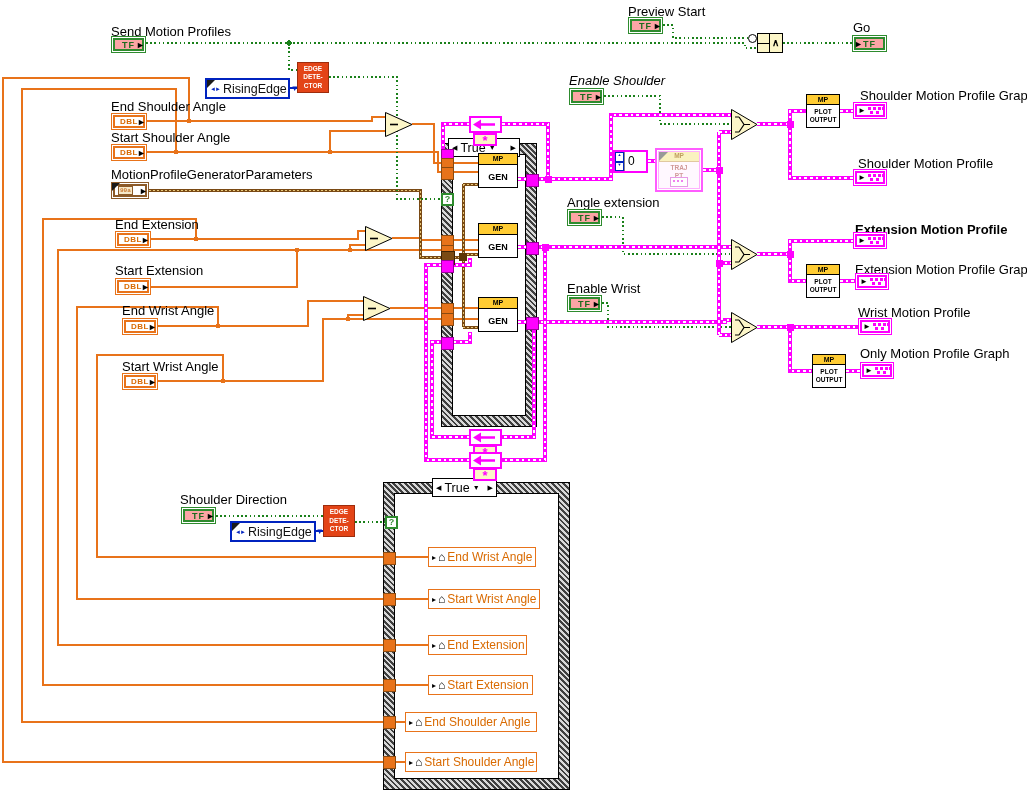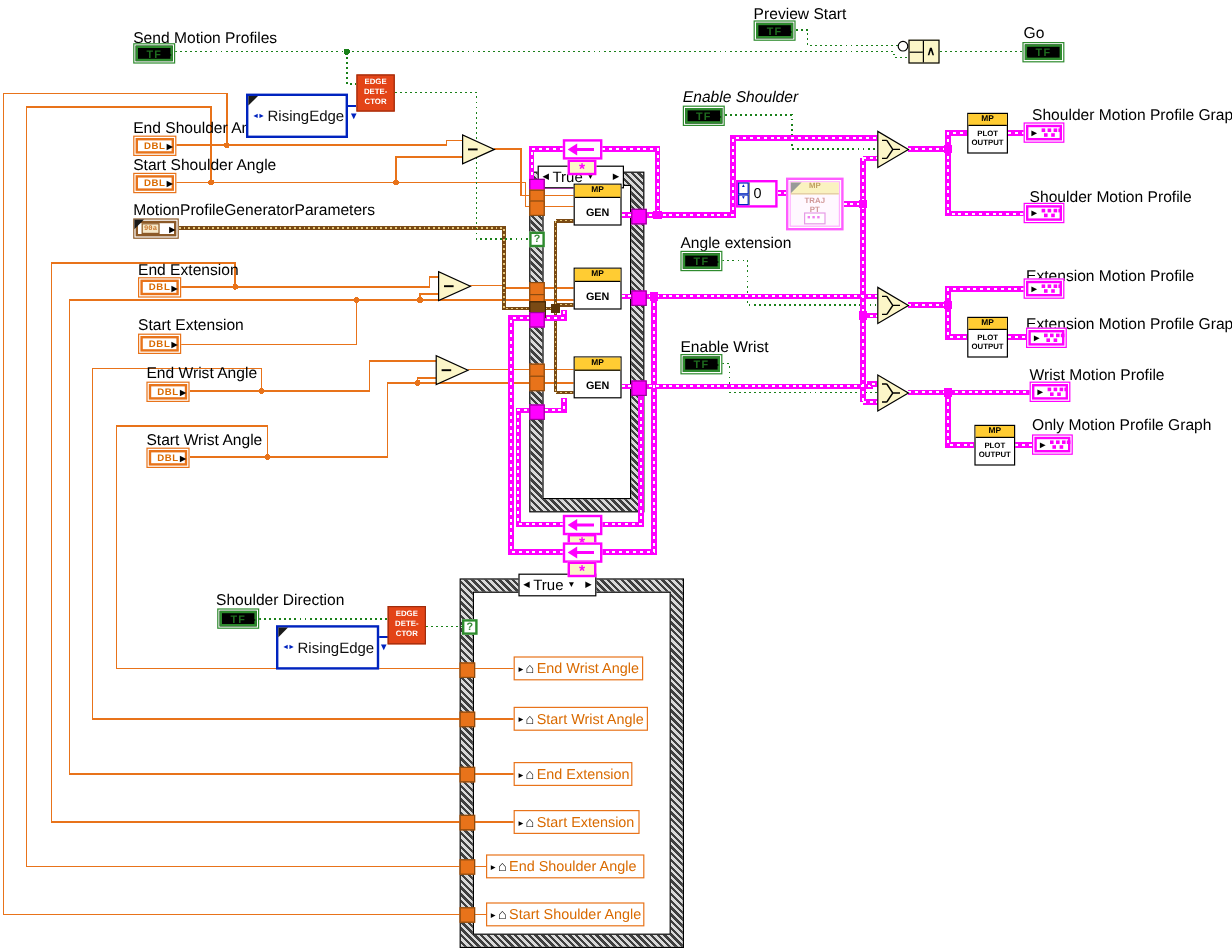--- a/index.html
+++ b/index.html
@@ -1,38 +1,38 @@
 <!DOCTYPE html>
 <html><head>
 <meta charset="utf-8">
 <style>
   html,body{margin:0;padding:0;background:#fff;}
   #canvas{position:relative;width:1027px;height:791px;background:#fff;overflow:hidden;
           font-family:"Liberation Sans",sans-serif;}
   .lbl{position:absolute;font:13px "Liberation Sans",sans-serif;color:#000;white-space:nowrap;z-index:4;}
   
   .tf{position:absolute;width:35px;height:17px;border:1px solid #2E8B2E;background:#fff;padding:1px;z-index:4;box-sizing:border-box;}
-  .tf .in{width:100%;height:100%;border:2px solid #2E8B2E;background:#000000;display:flex;align-items:center;justify-content:center;
+  .tf .in{width:100%;height:100%;border:2px solid #2E8B2E;background:#fca5a5;display:flex;align-items:center;justify-content:center;
           font:bold 9px "Liberation Sans",sans-serif;color:#1E6B1E;letter-spacing:1px;box-sizing:border-box;}
   .tf .arr{position:absolute;right:0px;top:3px;font-size:9px;color:#000;line-height:10px;}
   .tf .arrL{position:absolute;left:1px;top:3px;font-size:9px;color:#000;line-height:10px;}
   
   .dbl{position:absolute;width:36px;height:17px;border:1px solid #E8731A;background:#fff;padding:1px;z-index:4;box-sizing:border-box;}
   .dbl .in{width:100%;height:100%;border:2px solid #E8731A;background:#fff;display:flex;align-items:center;justify-content:center;
            font:bold 8px "Liberation Sans",sans-serif;color:#D96A00;letter-spacing:.5px;box-sizing:border-box;}
   .dbl .arr{position:absolute;right:0px;top:3px;font-size:9px;color:#000;line-height:10px;}
   
   .clu{position:absolute;width:38px;height:17px;border:1px solid #8C5A28;background:#fff;padding:1px;z-index:4;box-sizing:border-box;}
   .clu .in{width:100%;height:100%;border:2px solid #8C5A28;background:#fff;display:flex;align-items:center;box-sizing:border-box;}
   .clu .seg{margin-left:3px;background:#F6E8C8;border:1px solid #8C5A28;font:bold 6px/7px "Liberation Mono",monospace;color:#C87830;padding:0 1px;}
   .clu .arr{position:absolute;right:0px;top:3px;font-size:9px;color:#000;}
   .fold{position:absolute;left:0;top:0;width:0;height:0;border-top:8px solid #1a1a1a;border-right:8px solid transparent;}
   .foldg{position:absolute;left:0;top:0;width:0;height:0;border-top:9px solid #999;border-right:9px solid transparent;}
   
-  .ring{position:absolute;height:37px;border:2px solid #0023BF;background:#fff;display:flex;align-items:center;z-index:4;box-sizing:border-box;padding:0 3px;}
+  .ring{position:absolute;height:21px;border:2px solid #0023BF;background:#fff;display:flex;align-items:center;z-index:4;box-sizing:border-box;padding:0 3px;}
   .ring .ico{color:#0023BF;font-size:6px;letter-spacing:-1px;margin-right:3px;}
   .ring .txt{font:12.5px "Liberation Sans",sans-serif;color:#101010;}
   .ring .dd{color:#0023BF;font-size:8px;margin-left:auto;padding-left:4px;}
   
   .edge{position:absolute;background:#E34417;border:1px solid #9E2C0C;color:#fff;text-align:center;z-index:4;
         font:bold 6.5px/1.3 "Liberation Sans",sans-serif;display:flex;flex-direction:column;justify-content:center;box-sizing:border-box;}
   
   .case{position:absolute;z-index:1;border:1px solid #000;
         background:repeating-linear-gradient(45deg,#d9d9d9 0 2px,#3f3f3f 2px 4px);box-sizing:border-box;}
   .case .inner{position:absolute;left:10px;top:10px;right:10px;bottom:10px;background:#fff;border:1px solid #000;}
@@ -266,21 +266,21 @@
   <div class="lbl" style="left:115px;top:217px;">End Extension</div>
   <div class="lbl" style="left:115px;top:263px;">Start Extension</div>
   <div class="lbl" style="left:122px;top:303px;">End Wrist Angle</div>
   <div class="lbl" style="left:122px;top:359px;">Start Wrist Angle</div>
   <div class="lbl" style="left:569px;top:73px;font-style:italic;">Enable Shoulder</div>
   <div class="lbl" style="left:567px;top:195px;">Angle extension</div>
   <div class="lbl" style="left:567px;top:281px;">Enable Wrist</div>
   <div class="lbl" style="left:180px;top:492px;">Shoulder Direction</div>
   <div class="lbl" style="left:860px;top:88px;">Shoulder Motion Profile Graph</div>
   <div class="lbl" style="left:858px;top:156px;">Shoulder Motion Profile</div>
-  <div class="lbl" style="left:855px;top:222px;">Extension Motion Profile</div>
+  <div class="lbl" style="left:855px;top:222px;font-weight:bold;">Extension Motion Profile</div>
   <div class="lbl" style="left:855px;top:262px;">Extension Motion Profile Graph</div>
   <div class="lbl" style="left:858px;top:305px;">Wrist Motion Profile</div>
   <div class="lbl" style="left:860px;top:346px;">Only Motion Profile Graph</div>
 
   <div class="tf" style="left:111px;top:36px;">
       <div class="in">TF</div>
       <span class="arr">►</span>
     </div>
   <div class="tf" style="left:628px;top:17px;">
       <div class="in">TF</div>

